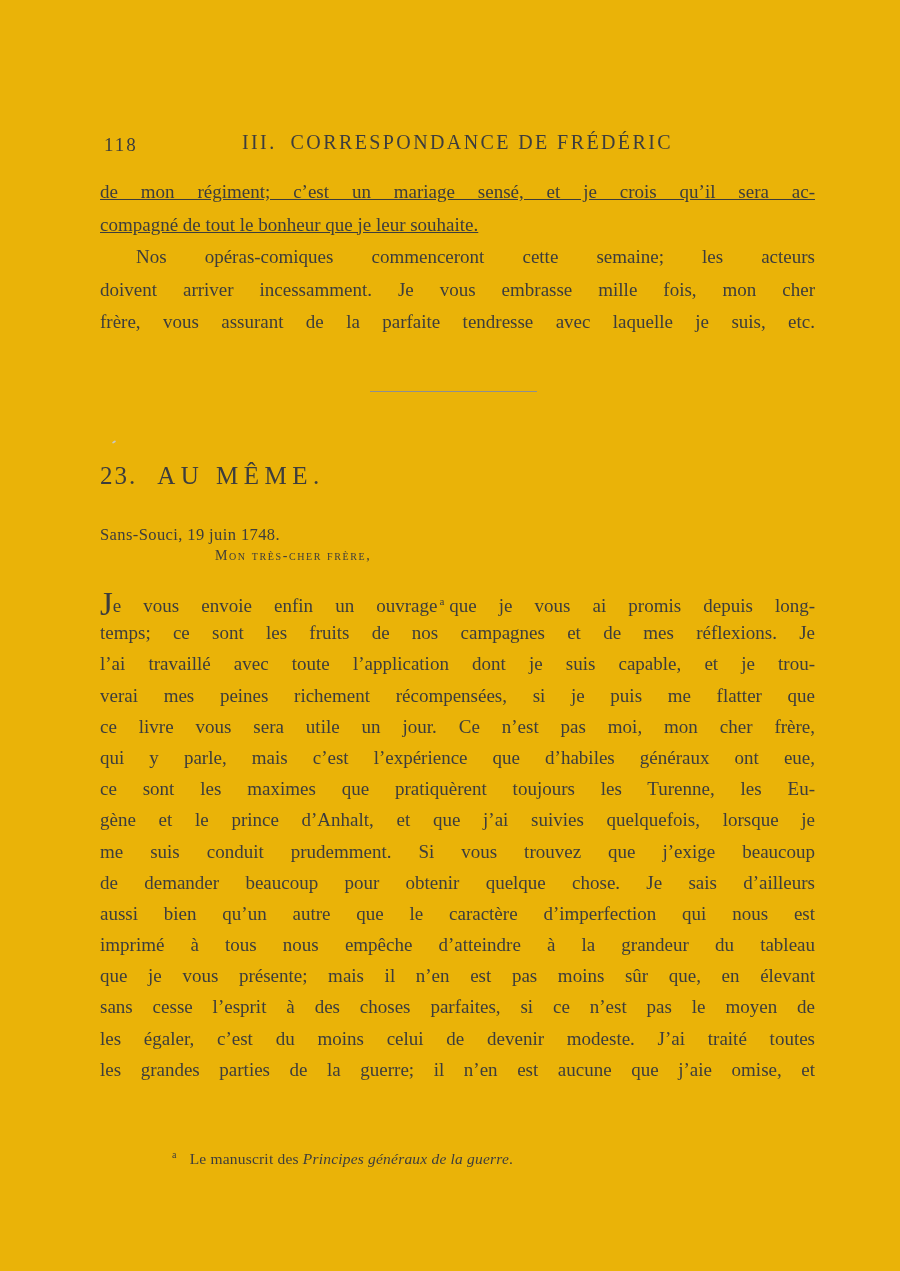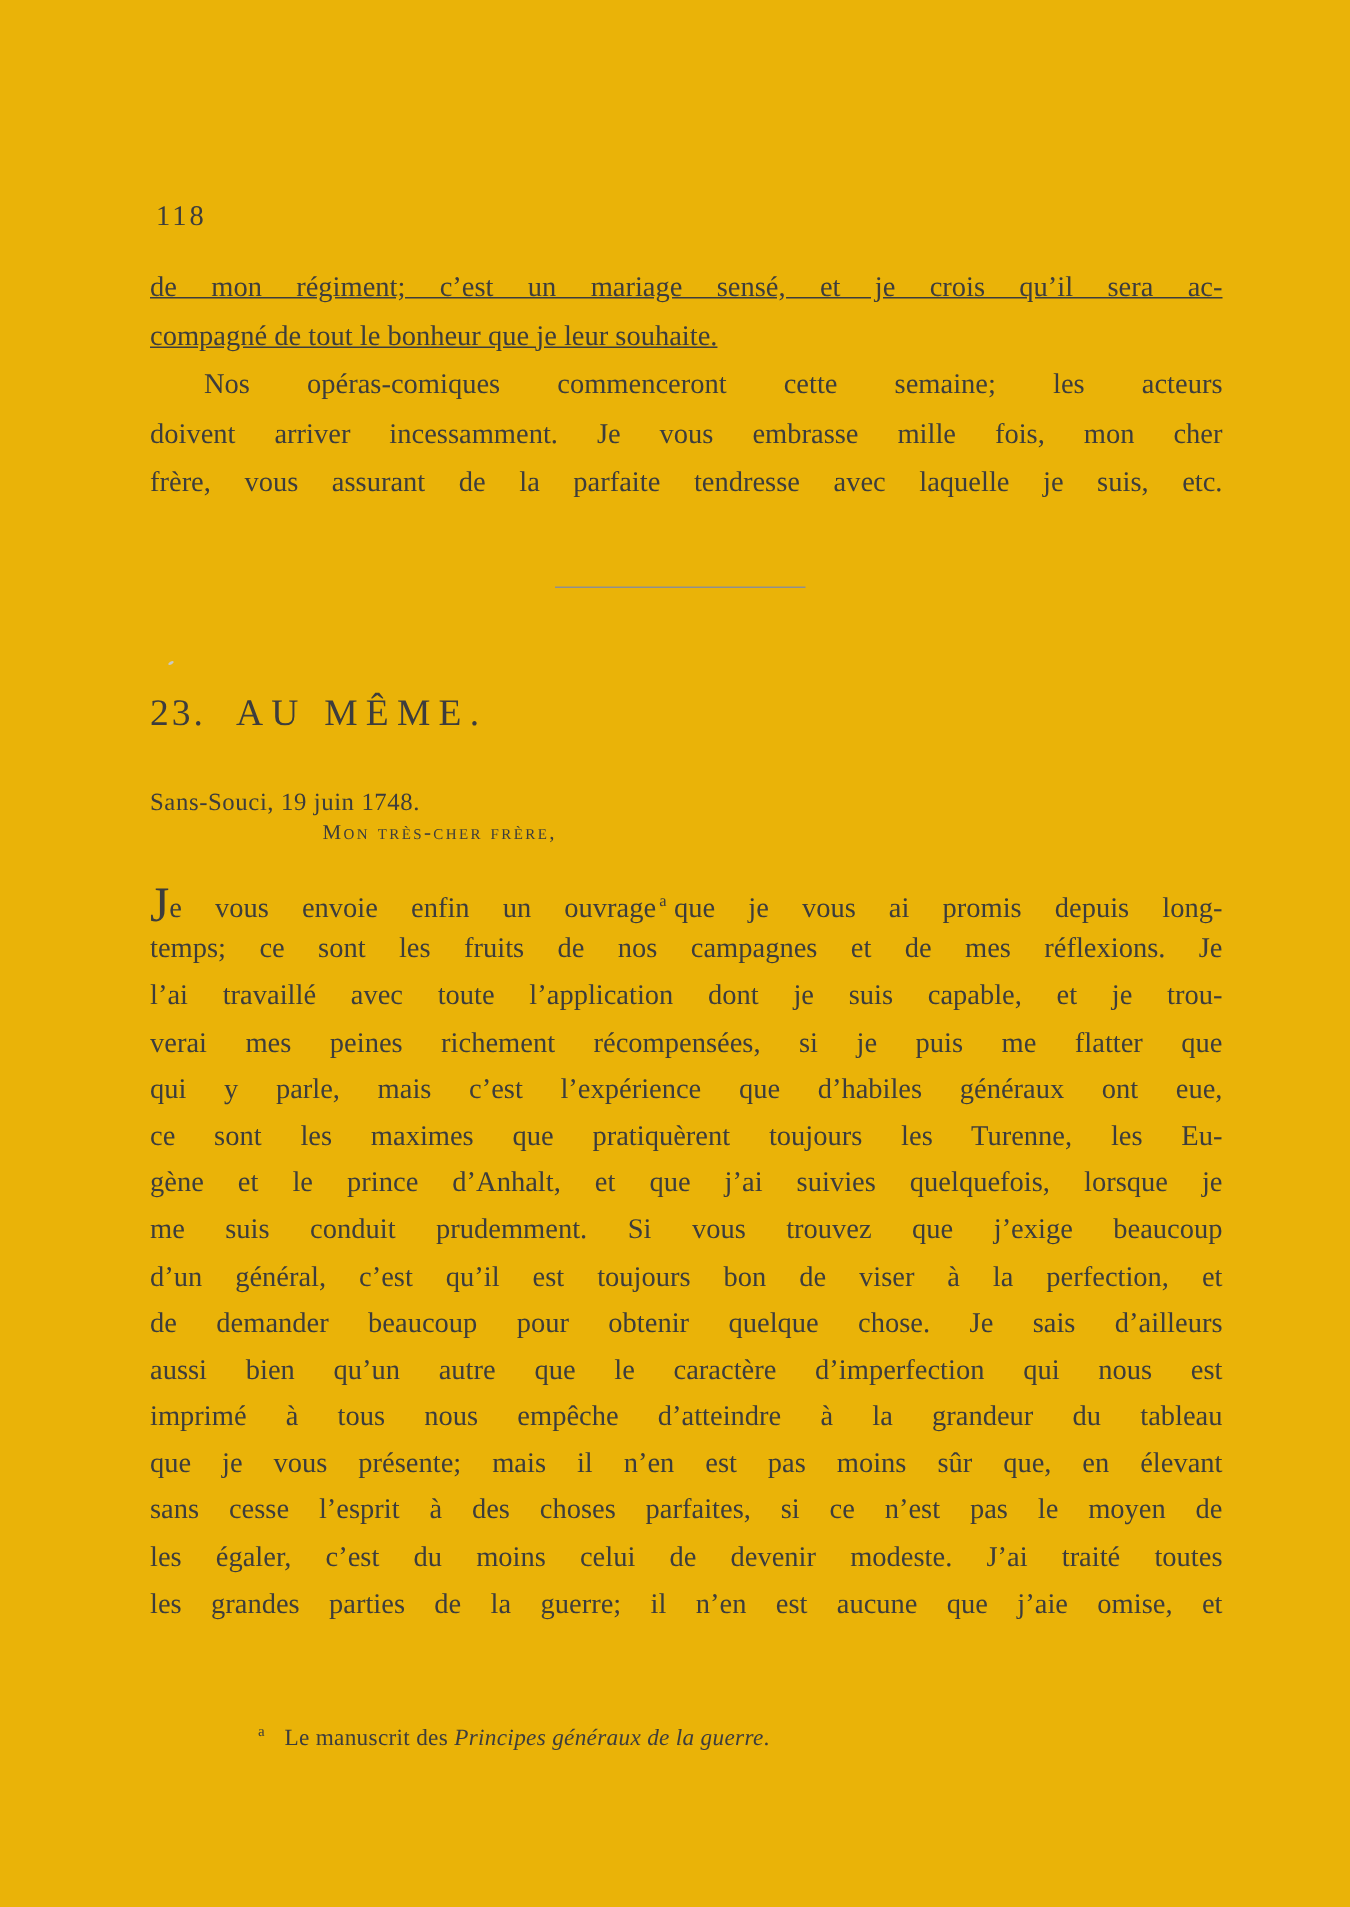--- a/index.html
+++ b/index.html
@@ -151,20 +151,23 @@
     transform: rotate(-30deg);
   }
 </style>
 </head>
 <body>
 
 <div class="sheet">
 
   <div class="page-header">
     <span class="page-number">118</span>
+    <div class="running-title">
+      <span class="chapter-num">III.</span><span>CORRESPONDANCE DE FRÉDÉRIC</span>
+    </div>
   </div>
 
   <div class="text-block para1">
     <div class="line">de mon régiment; c’est un mariage sensé, et je crois qu’il sera ac-</div>
     <div class="line short-last">compagné de tout le bonheur que je leur souhaite.</div>
   </div>
 
   <div class="text-block para2">
     <div class="line indented">Nos opéras-comiques commenceront cette semaine; les acteurs</div>
     <div class="line">doivent arriver incessamment. Je vous embrasse mille fois, mon cher</div>
@@ -182,25 +185,25 @@
 
   <div class="salutation">Mon très-cher frère,</div>
 
   <div class="text-block letter-body">
     <div class="line">
       <span class="drop-initial">J</span><span>e vous envoie enfin un ouvrage</span><sup class="note-sup">a</sup><span>que je vous ai promis depuis long-</span>
     </div>
     <div class="line">temps; ce sont les fruits de nos campagnes et de mes réflexions. Je</div>
     <div class="line">l’ai travaillé avec toute l’application dont je suis capable, et je trou-</div>
     <div class="line">verai mes peines richement récompensées, si je puis me flatter que</div>
+    <div class="line">ce livre vous sera utile un jour. Ce n’est pas moi, mon cher frère,</div>
     <div class="line">qui y parle, mais c’est l’expérience que d’habiles généraux ont eue,</div>
     <div class="line">ce sont les maximes que pratiquèrent toujours les Turenne, les Eu-</div>
     <div class="line">gène et le prince d’Anhalt, et que j’ai suivies quelquefois, lorsque je</div>
     <div class="line">me suis conduit prudemment. Si vous trouvez que j’exige beaucoup</div>
-    <div class="line">d’un général, c’est qu’il est toujours bon de viser à la perfection, et</div>
     <div class="line">de demander beaucoup pour obtenir quelque chose. Je sais d’ailleurs</div>
     <div class="line">aussi bien qu’un autre que le caractère d’imperfection qui nous est</div>
     <div class="line">imprimé à tous nous empêche d’atteindre à la grandeur du tableau</div>
     <div class="line">que je vous présente; mais il n’en est pas moins sûr que, en élevant</div>
     <div class="line">sans cesse l’esprit à des choses parfaites, si ce n’est pas le moyen de</div>
     <div class="line">les égaler, c’est du moins celui de devenir modeste. J’ai traité toutes</div>
     <div class="line">les grandes parties de la guerre; il n’en est aucune que j’aie omise, et</div>
   </div>
 
   <div class="footnote">

